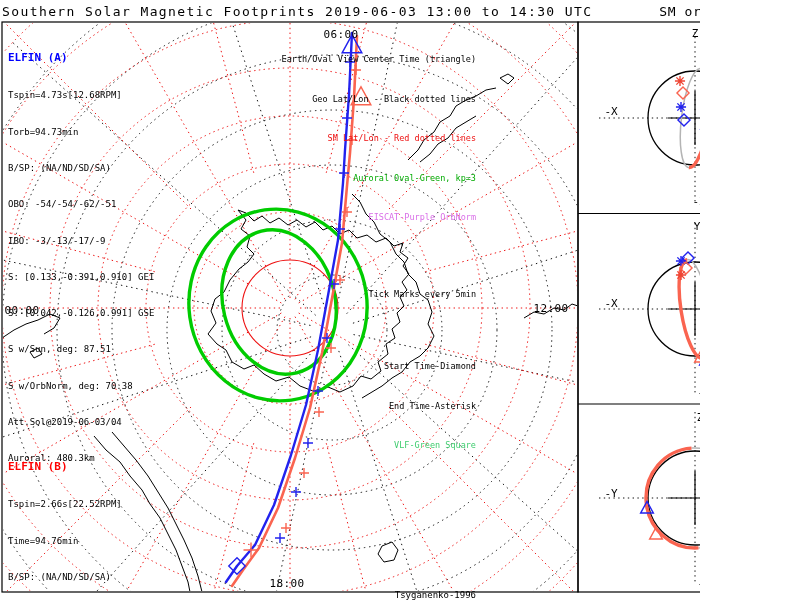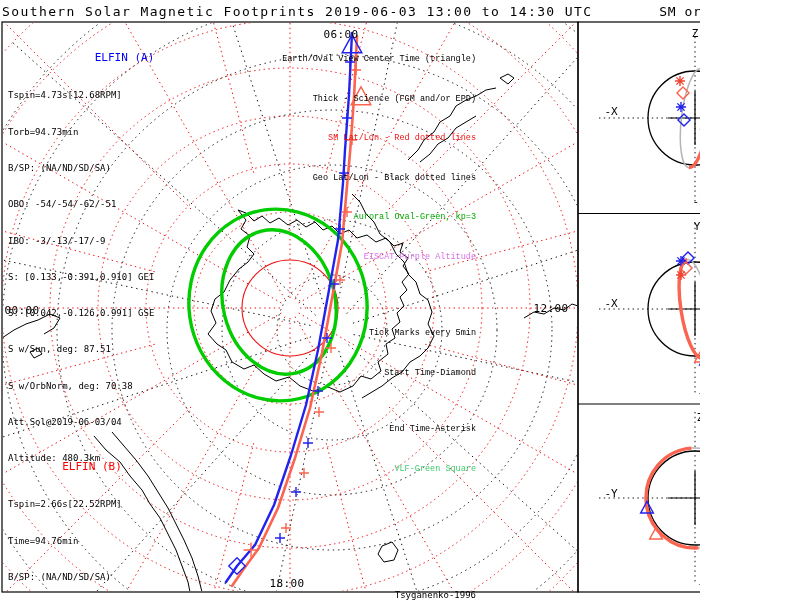--- a/index.html
+++ b/index.html
@@ -4,22 +4,22 @@
 <style>
   html,body{margin:0;padding:0;background:#fff;}
   .stage{position:relative;width:700px;height:600px;background:#fff;overflow:hidden;
          font-family:"DejaVu Sans Mono","Liberation Mono",monospace;color:#000;}
   .abs{position:absolute;}
   .title{left:2px;top:4px;width:576px;text-align:center;font-size:13px;letter-spacing:1.4px;white-space:pre;}
   .smtitle{left:693px;top:11px;transform:translate(-50%,-50%);font-size:13px;letter-spacing:.6px;white-space:pre;}
   .clock{font-size:11px;letter-spacing:.4px;transform:translate(-50%,-50%);white-space:pre;}
   .axlab{font-size:11px;transform:translate(-50%,-50%);white-space:pre;}
   .elfin{font-size:9px;line-height:12.1px;white-space:pre;}
-  .elfin .hdr{font-size:11px;font-weight:normal;line-height:14px;text-align:right;}
-  .legend{top:27px;right:224px;text-align:right;font-size:8.5px;line-height:13.15px;white-space:pre;font-family:Liberation Mono, monospace;}
+  .elfin .hdr{font-size:11px;font-weight:bold;line-height:14px;}
+  .legend{top:27px;right:224px;text-align:right;font-size:8.5px;line-height:13.15px;white-space:pre;}
   .credit{top:562px;right:224px;text-align:right;font-size:9px;line-height:13.5px;white-space:pre;}
   svg{position:absolute;left:0;top:0;}
 </style>
 </head>
 <body>
 
 <div class="stage">
 
   <svg width="800" height="600" viewBox="0 0 800 600">
     <defs>
@@ -224,48 +224,47 @@
     <div>Tspin=4.73s[12.68RPM]</div>
     <div>Torb=94.73min</div>
     <div>B/SP: (NA/ND/SD/SA)</div>
     <div>OBO: -54/-54/-62/-51</div>
     <div>IBO: -3/-13/-17/-9</div>
     <div>S: [0.133,-0.391,0.910] GEI</div>
     <div>S: [0.042,-0.126,0.991] GSE</div>
     <div>S w/Sun, deg: 87.51</div>
     <div>S w/OrbNorm, deg: 70.38</div>
     <div>Att.Sol@2019-06-03/04</div>
-    <div>Altitude: 480.3km</div>
+    <div>Auroral: 480.3km</div>
   </div>
 
   <div class="abs elfin" style="left:8px;top:436px">
     <div class="hdr" style="color: rgb(255, 0, 0);">ELFIN (B)</div>
     <div>Tspin=2.66s[22.52RPM]</div>
     <div>Time=94.76min</div>
     <div>B/SP: (NA/ND/SD/SA)</div>
     
     
     
     
     
     
     
     
   </div>
 
   <div class="abs legend">
     <div style="color: rgb(0, 0, 0);">Earth/Oval View Center Time (triangle)</div>
-    <div style="color: rgb(0, 0, 0);">Thick - Science (FGM and/or EPD)</div>
+    <div style="color: rgb(0, 0, 0);">Geo Lat/Lon - Black dotted lines</div>
     <div style="color: rgb(238, 17, 17);">SM Lat/Lon - Red dotted lines</div>
-    <div style="color: rgb(0, 0, 0);">Geo Lat/Lon - Black dotted lines</div>
     <div style="color: rgb(0, 170, 0);">Auroral Oval-Green, kp=3</div>
-    <div style="color: rgb(217, 111, 232);">EISCAT-Purple Altitude</div>
+    <div style="color: rgb(217, 111, 232);">EISCAT-Purple OrbNorm</div>
     <div style="color: rgb(0, 0, 0); margin-top: 37px;">Tick Marks every 5min</div>
-    <div style="color: rgb(0, 0, 0);">Start Time-Diamond</div>
-    <div style="color: rgb(0, 0, 0); margin-top: 17px;">End Time-Asterisk</div>
+    <div style="color: rgb(0, 0, 0); margin-top: 33px;">Start Time-Diamond</div>
+    <div style="color: rgb(0, 0, 0);">End Time-Asterisk</div>
     <div style="color: rgb(62, 204, 110);">VLF-Green Square</div>
   </div>
 
   <div class="abs credit">
     <div>Tsyganenko-1996</div>
     
   </div>
 
 </div>
 

